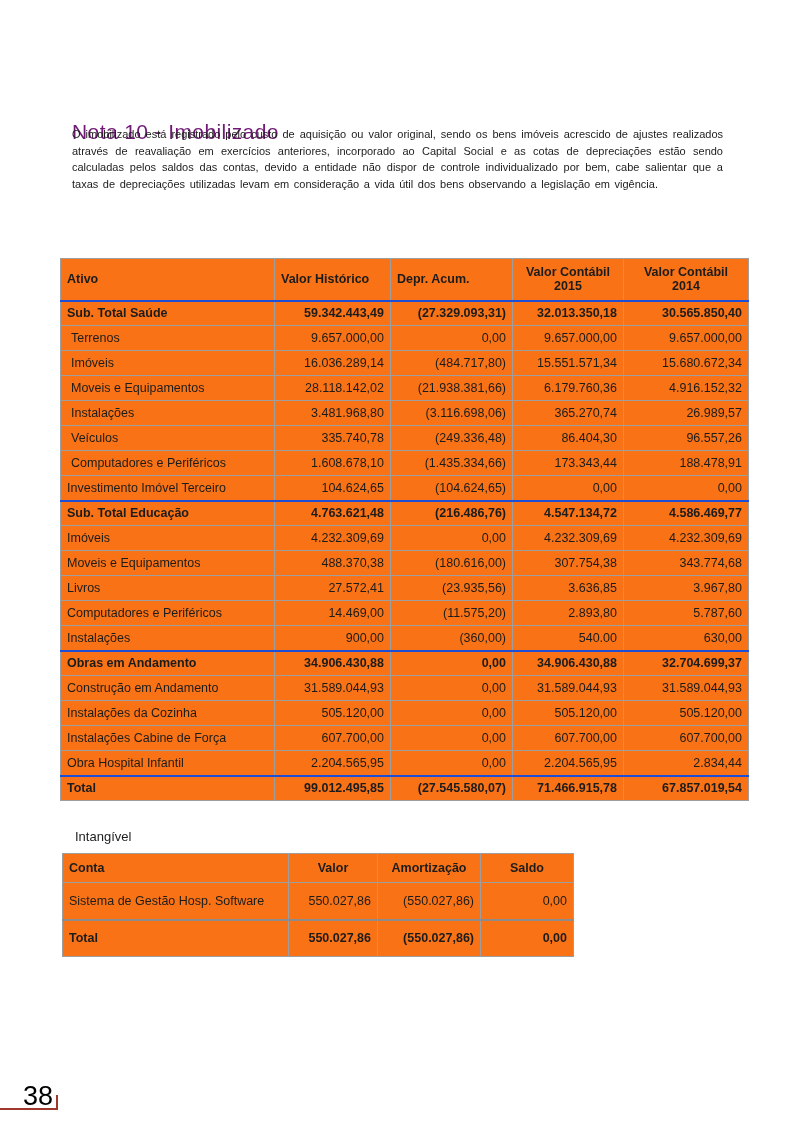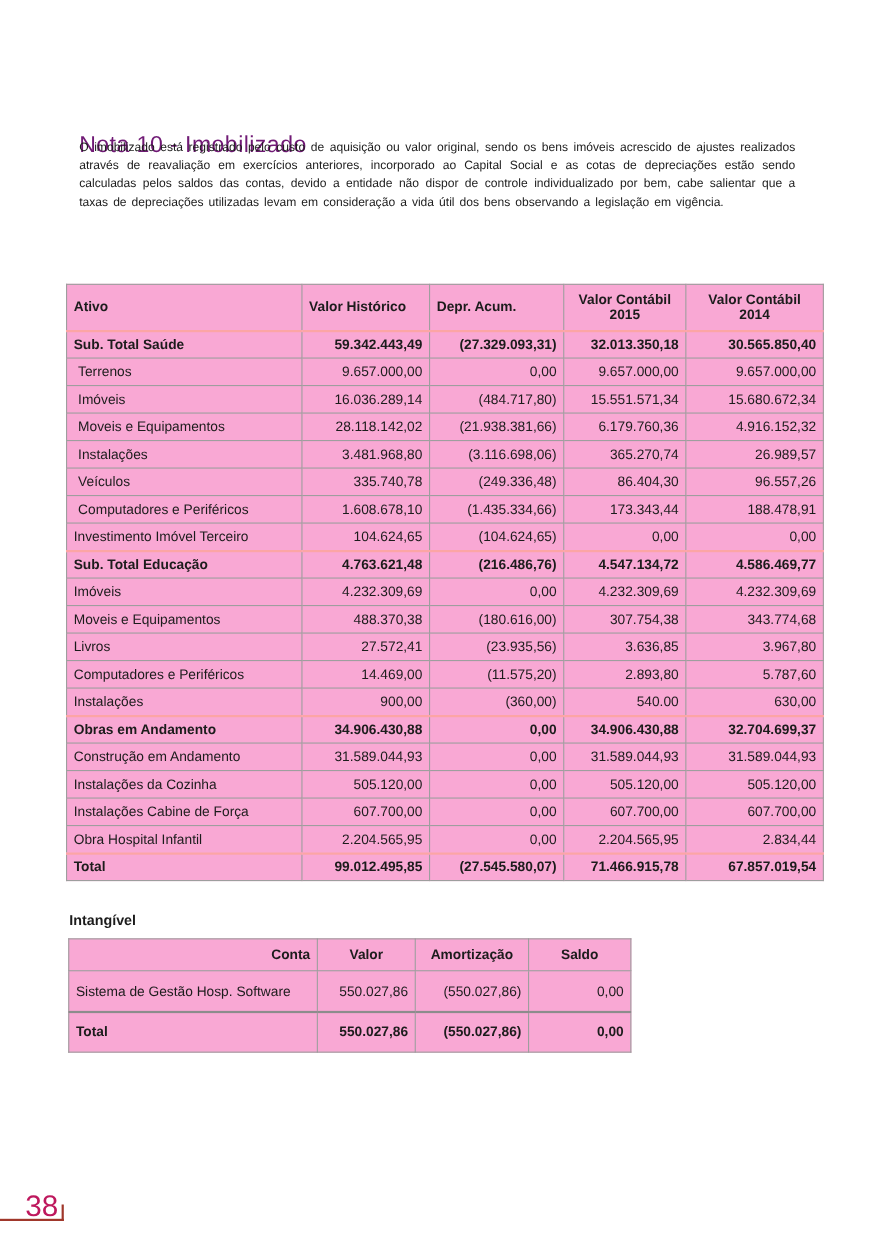--- a/index.html
+++ b/index.html
@@ -15,40 +15,40 @@
   .title {
     position:absolute; left:72px; top:84px;
     font-size:21px; font-weight:400; letter-spacing:0.4px;
   }
   .intro {
     position:absolute; left:72px; top:126px; width:651px;
     font-size:11px; line-height:16.5px; text-align:justify;
     word-spacing:1.5px;
   }
 
-  table { border-collapse:collapse; table-layout:fixed; background:#f9a8d4; }
+  table { border-collapse:collapse; table-layout:fixed; background:#f97316; }
   th, td {
     border:1px solid #9e9e9e;
     font-size:12.5px;
     padding:0 6px;
     overflow:hidden;
     white-space:nowrap;
   }
   table { border:1px solid #7f7f7f; }
 
   .assets { position:absolute; left:60px; top:258px; width:688px; }
   .assets th { height:42px; font-weight:bold; text-align:left; vertical-align:middle; }
   .assets td { height:25px; }
   .assets td.num { text-align:right; }
   .assets td.indent { padding-left:10px; }
-  .assets tr.bold-row td { font-weight:bold; border-top:2px solid #fca5a5; }
+  .assets tr.bold-row td { font-weight:bold; border-top:2px solid #1d4ed8; }
 
   .intangible-title {
-    position:absolute; left:63px; top:829px;
-    font-size:13px; font-weight:bold;
+    position:absolute; left:75px; top:829px;
+    font-size:13px; font-weight:normal;
   }
   .intangible-table { position:absolute; left:62px; top:853px; width:511px; }
   .intangible-table th { height:29px; font-weight:bold; vertical-align:middle; }
   .intangible-table td { height:37px; }
   .intangible-table td.num { text-align:right; }
   .intangible-table tr.bold-row td { font-weight:bold; border-top:2px solid #8c8c8c; }
 
   .page-number {
     position:absolute; left:23px; top:1081px;
     font-size:27px; font-weight:400;
@@ -234,21 +234,21 @@
 
   <table class="intangible-table">
       <colgroup>
         <col style="width: 226px;">
         <col style="width: 89px;">
         <col style="width: 103px;">
         <col style="width: 93px;">
       </colgroup>
       <thead>
         <tr>
-          <th style="text-align: right;">Conta</th>
+          <th style="text-align: left;">Conta</th>
           <th style="text-align: center;">Valor</th>
           <th style="text-align: center; margin-top: 13px;">Amortização</th>
           <th style="text-align: center;">Saldo</th>
         </tr>
       </thead>
       <tbody>
         <tr>
           <td>Sistema de Gestão Hosp. Software</td>
           <td class="num">550.027,86</td>
           <td class="num">(550.027,86)</td>
@@ -256,16 +256,16 @@
         </tr>
         <tr class="bold-row">
           <td>Total</td>
           <td class="num">550.027,86</td>
           <td class="num">(550.027,86)</td>
           <td class="num">0,00</td>
         </tr>
       </tbody>
     </table>
 
-  <span class="page-number" style="color: #be185d;">38</span>
+  <span class="page-number" style="color: #000000;">38</span>
   <div class="corner-line" style="border-color: rgb(160, 55, 43);"></div>
 
 </div>
 
 </body></html>

